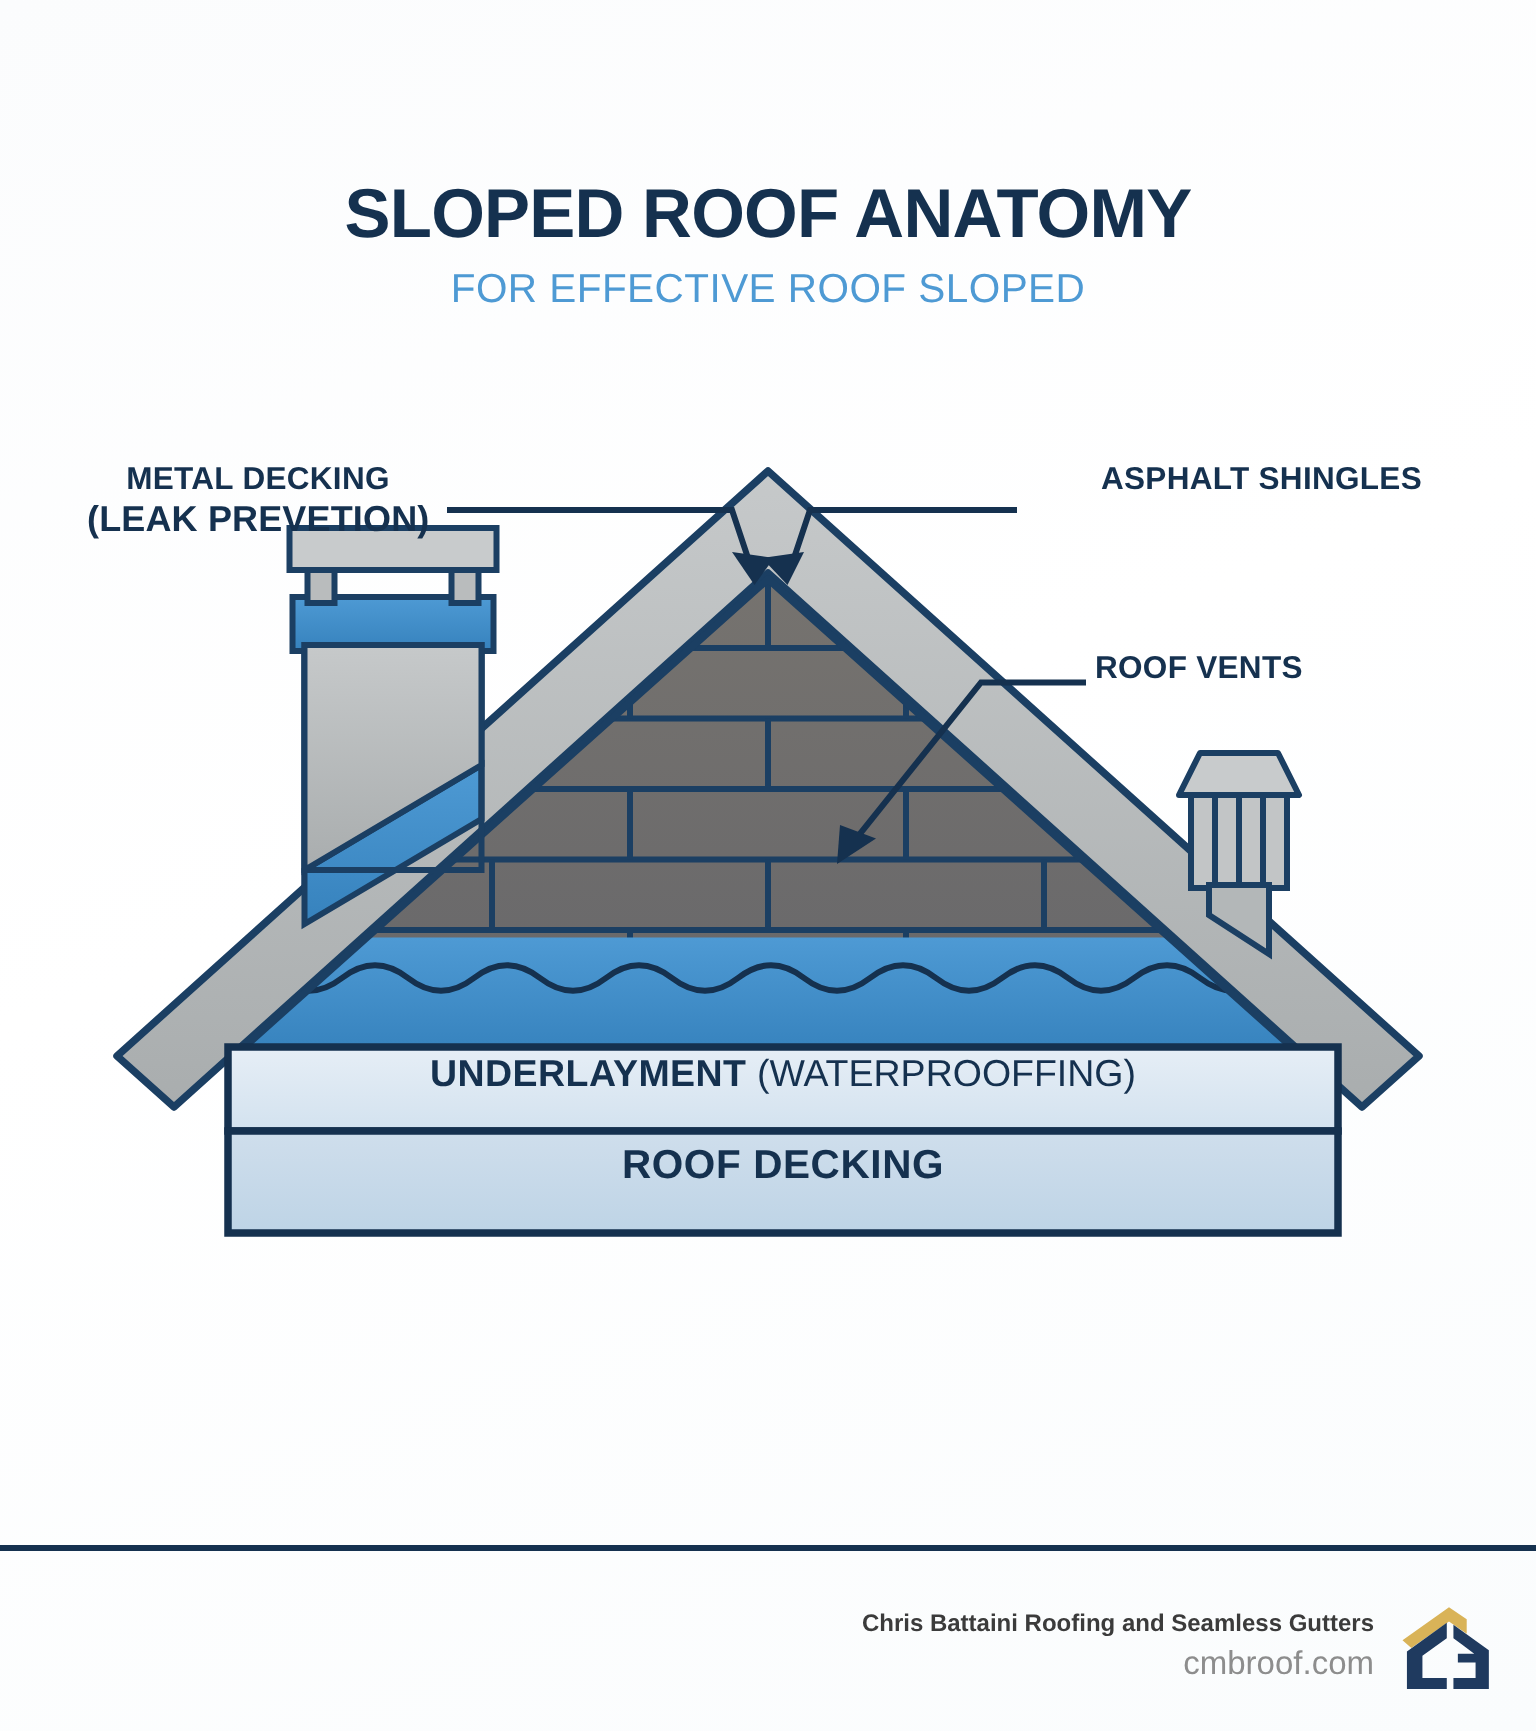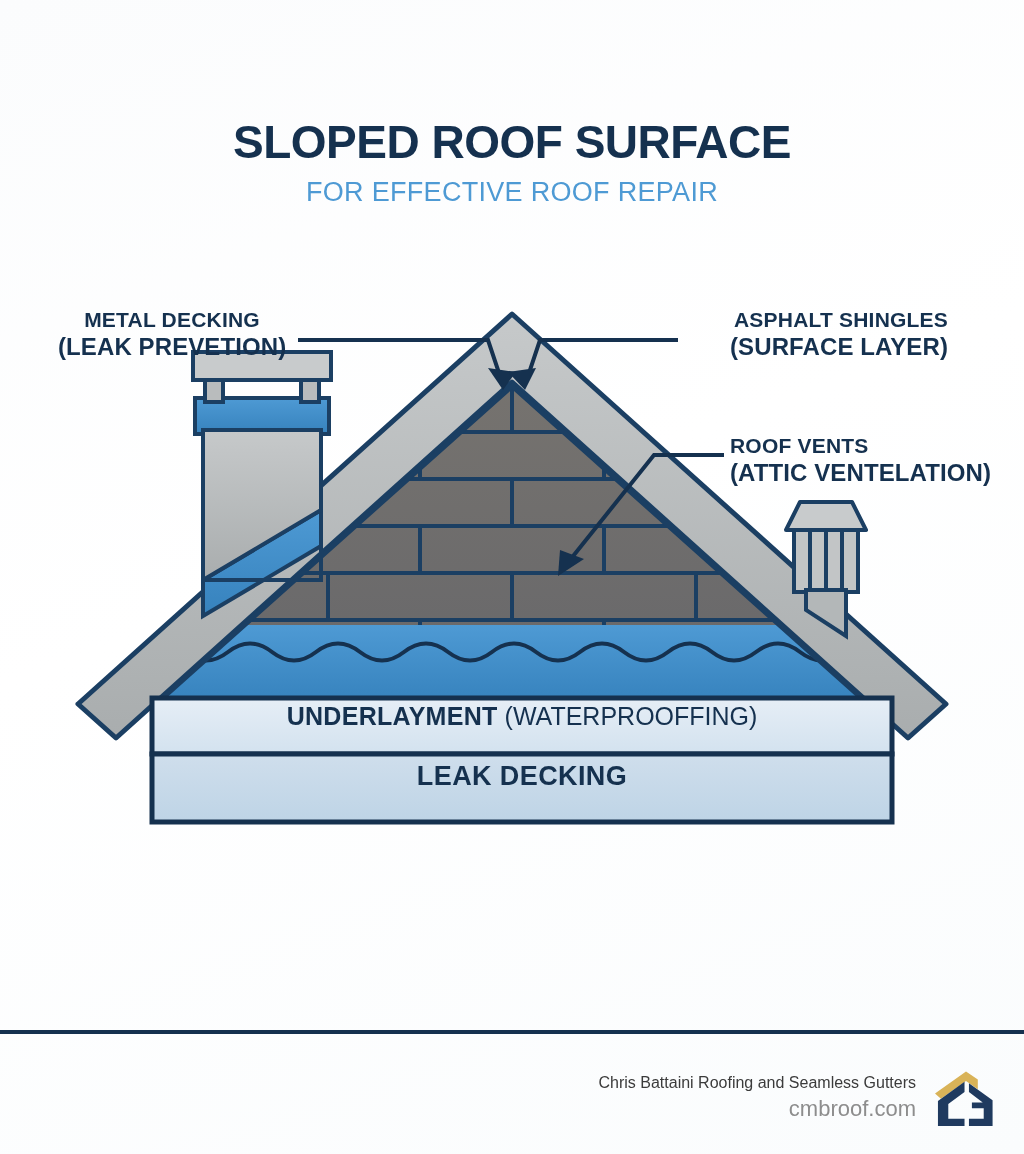--- a/index.html
+++ b/index.html
@@ -112,40 +112,40 @@
     justify-content: flex-end;
     padding-right: 22px;
     box-sizing: border-box;
   }
   #footer-text {
     text-align: right;
     margin-right: 14px;
   }
   #footer-company {
     font-size: 16px;
-    font-weight: normal;
+    font-weight: bold;
     color: #3b3b3b;
     line-height: 1.35;
     white-space: nowrap;
   }
   #footer-site {
     font-size: 22px;
     font-weight: normal;
     color: #8d8d8d;
     line-height: 1.35;
     white-space: nowrap;
   }
   #footer-logo { width: 72px; height: 62px; display: block; }
 </style>
 </head>
 <body>
 
 <div id="header">
-  <h1 id="main-title">SLOPED ROOF SURFACE</h1>
-  <h2 id="subtitle">FOR EFFECTIVE ROOF REPAIR</h2>
+  <h1 id="main-title">SLOPED ROOF ANATOMY</h1>
+  <h2 id="subtitle">FOR EFFECTIVE ROOF SLOPED</h2>
 </div>
 
 <div id="diagram-wrap">
 <svg id="diagram" width="1024" height="560" viewBox="0 0 1024 560">
   <defs>
 
     <clipPath id="clip-attic">
       <polygon points="512,105 862,418 162,418"></polygon>
     </clipPath>
     <clipPath id="clip-attic-full">
@@ -297,32 +297,30 @@
 </svg>
 </div>
 
 <div class="callout" id="callout-flashing">
   <span class="cl-title">METAL DECKING</span>
   <span class="cl-sub">(LEAK PREVETION)</span>
 </div>
 
 <div class="callout" id="callout-shingles">
   <span class="cl-title">ASPHALT SHINGLES</span>
-  <span class="cl-sub">(SURFACE LAYER)</span>
 </div>
 
 <div class="callout" id="callout-vents">
   <span class="cl-title">ROOF VENTS</span>
-  <span class="cl-sub">(ATTIC VENTELATION)</span>
 </div>
 
 <div class="band-label" id="label-underlayment">
   <span class="bl-strong">UNDERLAYMENT</span><span class="bl-light"> (WATERPROOFFING)</span>
 </div>
-<div class="band-label" id="label-decking">LEAK DECKING</div>
+<div class="band-label" id="label-decking">ROOF DECKING</div>
 
 <div id="footer-rule"></div>
 <div id="footer">
   <div id="footer-text">
     <div id="footer-company">Chris Battaini Roofing and Seamless Gutters</div>
     <div id="footer-site">cmbroof.com</div>
   </div>
   <svg id="footer-logo" viewBox="0 0 96 84">
 
     <path d="M6 36 L48 6 L64 17 L64 30 L48 19 L14 43 Z" fill="#d9b358"></path>

